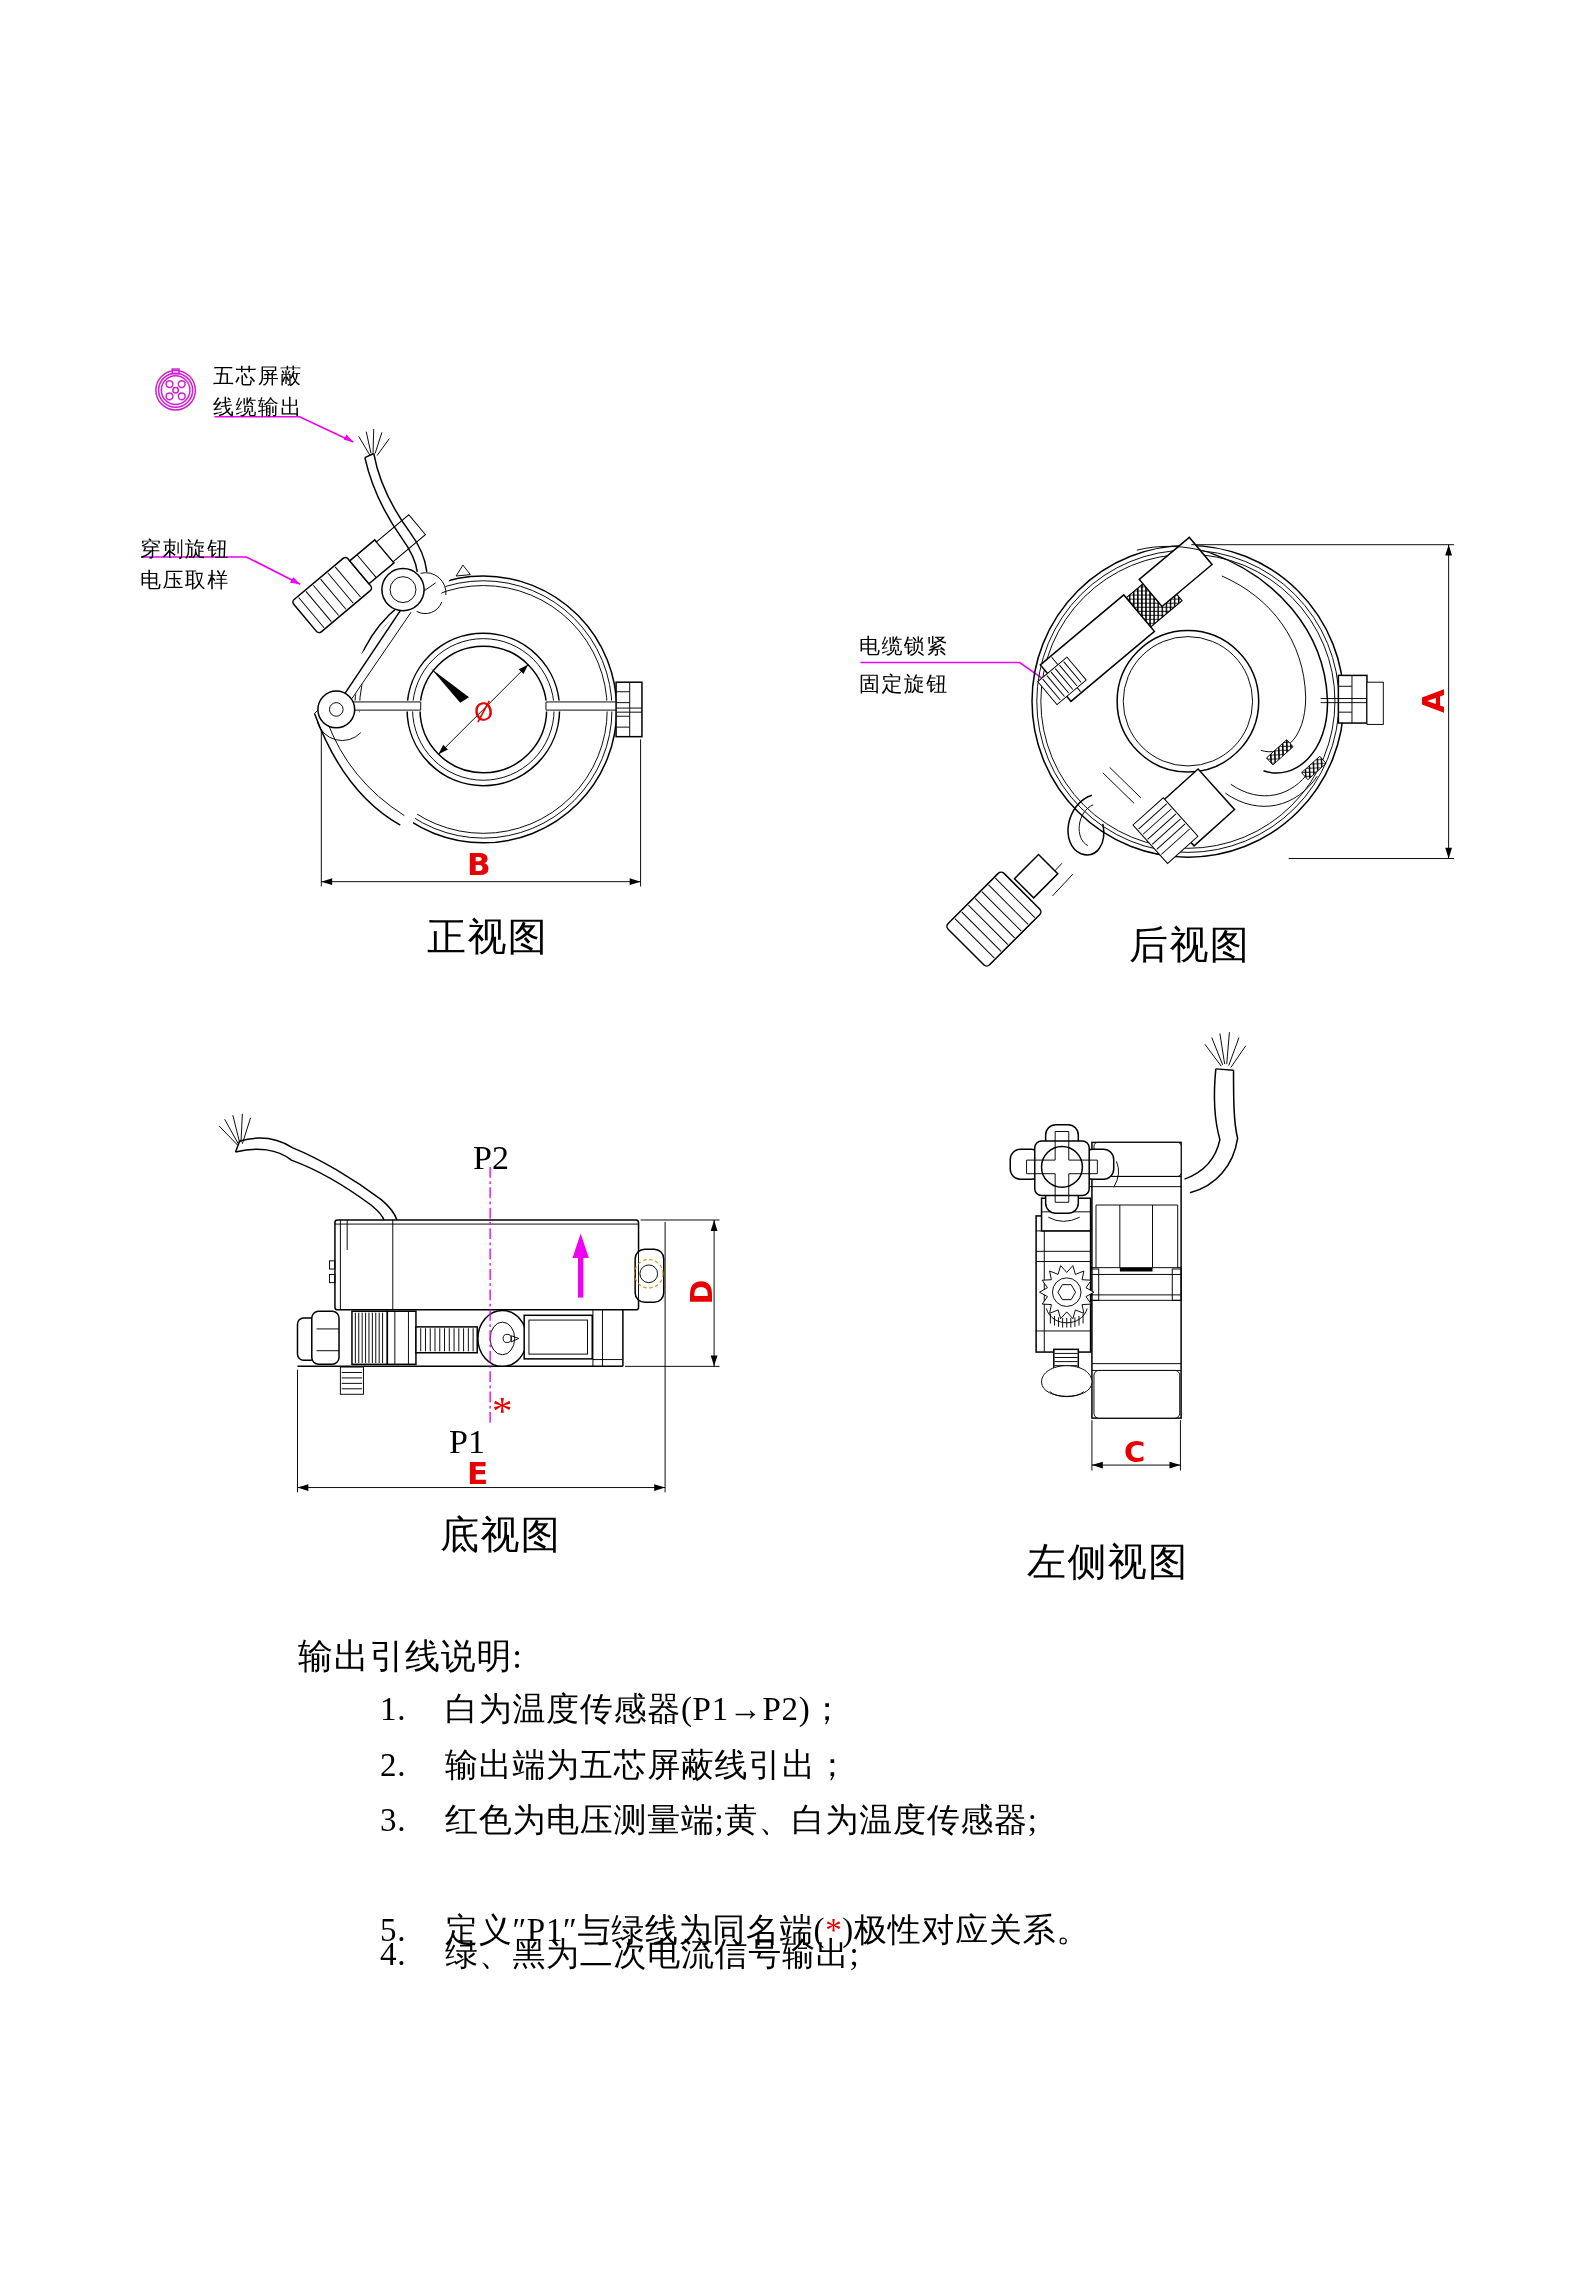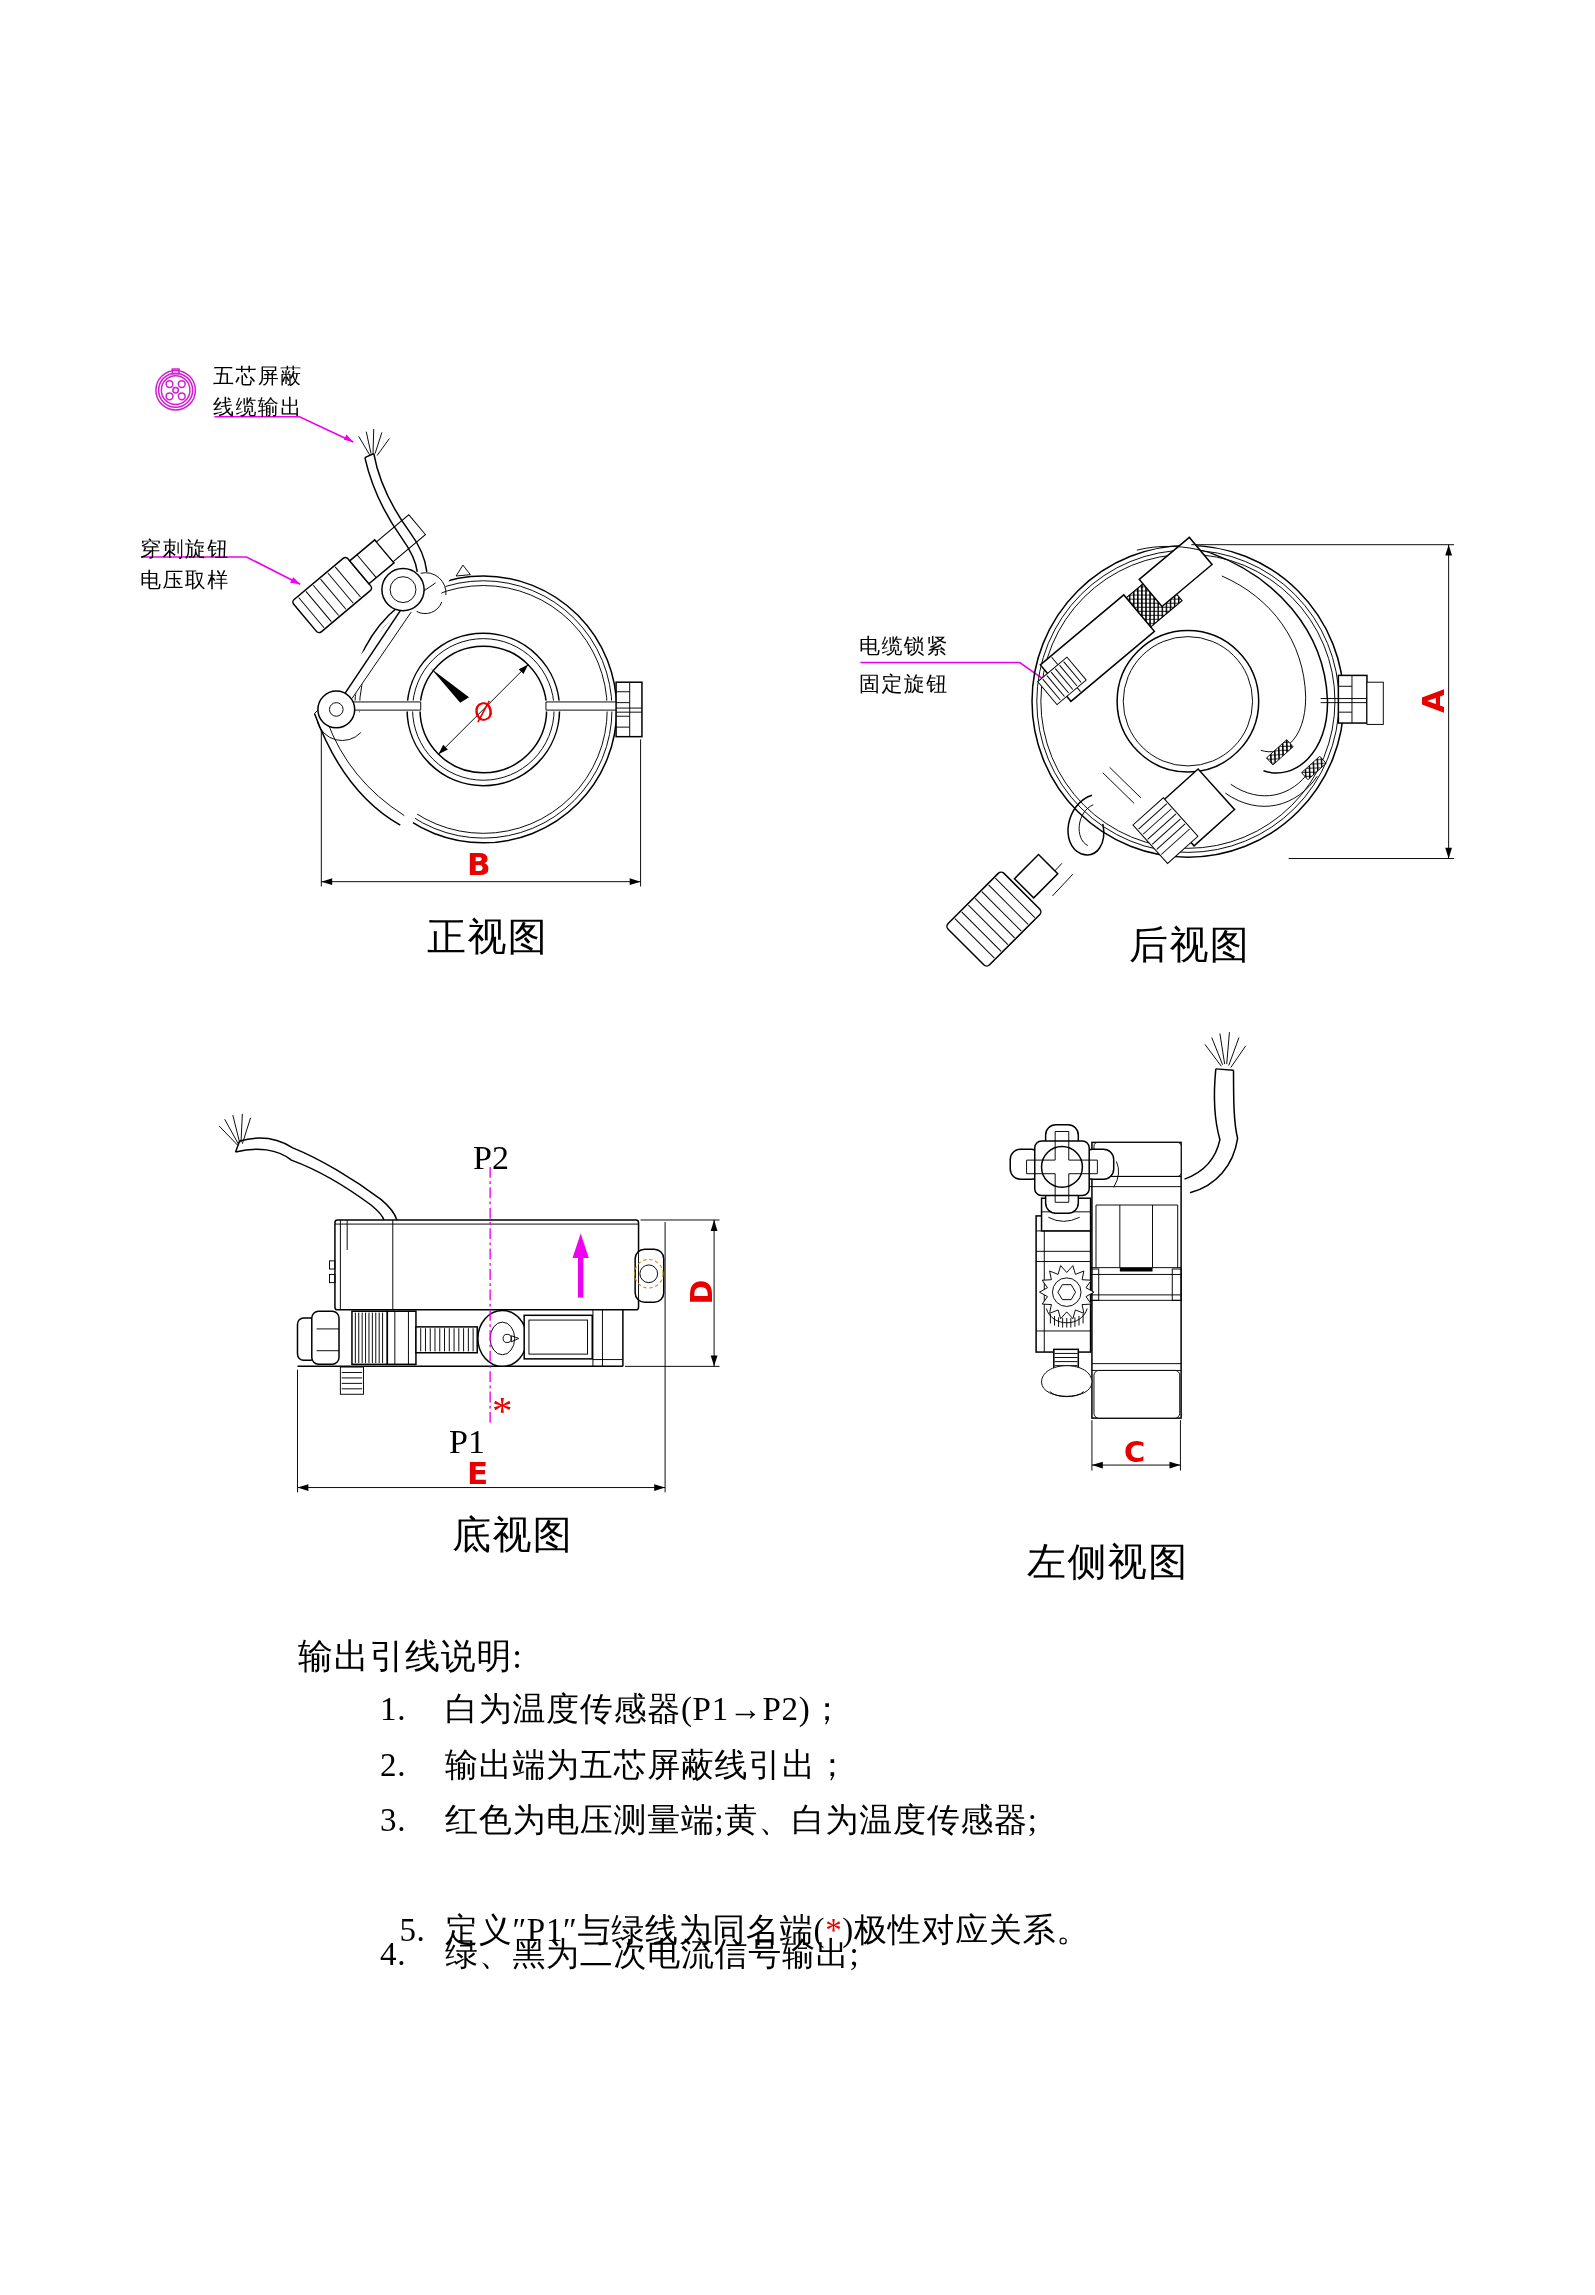--- a/index.html
+++ b/index.html
@@ -449,33 +449,33 @@
 <div class="abs dim dim-d">D</div>
 <div class="abs dim dim-e">E</div>
 <div class="abs dim dim-c">C</div>
 
 <div class="abs pnum" style="left:473px;top:1139px;">P2</div>
 <div class="abs pnum" style="left:449px;top:1423px;">P1</div>
 <div class="abs star-mark">*</div>
 
 <div class="abs view-title" style="left:427px;top:910px;">正视图</div>
 <div class="abs view-title" style="left:1129px;top:918px;">后视图</div>
-<div class="abs view-title" style="left:452px;top:1508px;">底视图</div>
+<div class="abs view-title" style="left:440px;top:1508px;">底视图</div>
 <div class="abs view-title" style="left:1027px;top:1499px;margin-top:36px;">左侧视图</div>
 
 <div class="abs notes-title">输出引线说明:</div>
 
 <div class="abs note-line" style="left:380px;top:1687px;">
   <span class="note-num">1.</span><span>白为温度传感器(P1→P2)；</span><span class="red"></span><span></span>
 </div>
 <div class="abs note-line" style="left:380px;top:1743px;">
   <span class="note-num">2.</span><span>输出端为五芯屏蔽线引出；</span><span class="red"></span><span></span>
 </div>
 <div class="abs note-line" style="left:380px;top:1798px;">
   <span class="note-num">3.</span><span>红色为电压测量端;黄、白为温度传感器;</span><span class="red"></span><span></span>
 </div>
 <div class="abs note-line" style="left:380px;top:1932px;">
   <span class="note-num">4.</span><span>绿、黑为二次电流信号输出;</span><span class="red"></span><span></span>
 </div>
-<div class="abs note-line" style="left:380px;top:1908px;text-align:center;">
+<div class="abs note-line" style="left:380px;top:1908px;">
   <span class="note-num">5.</span><span>定义″P1″与绿线为同名端(</span><span class="red">*</span><span>)极性对应关系。</span>
 </div>
 
 
 </body></html>

